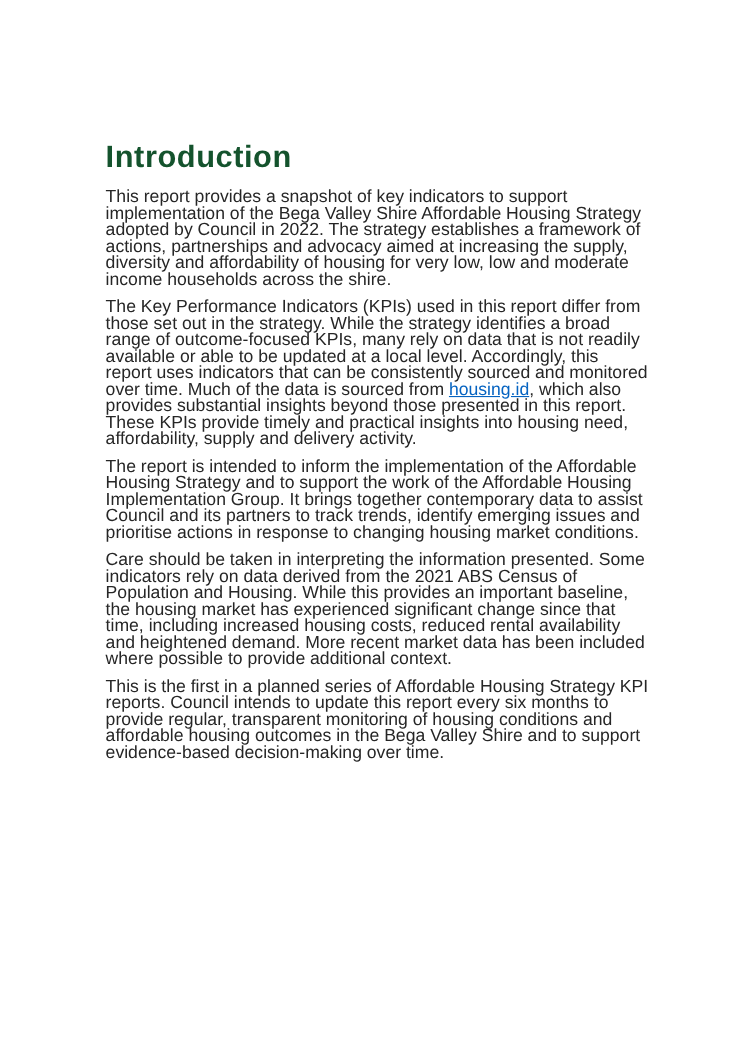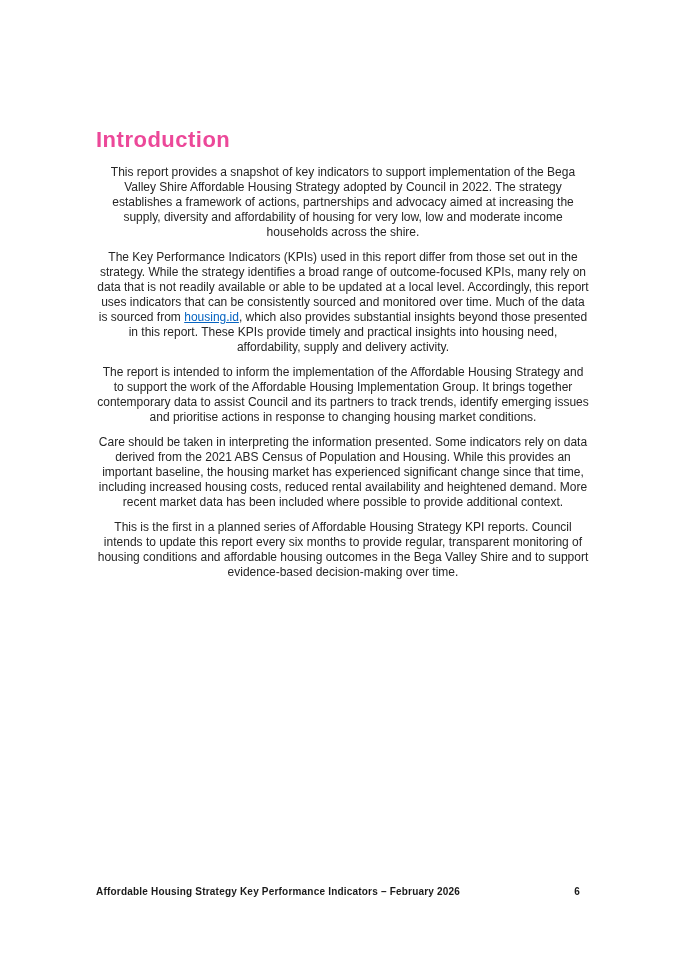--- a/index.html
+++ b/index.html
@@ -13,33 +13,33 @@
     overflow: hidden;
   }
   .content {
     position: absolute;
     left: 96px;
     top: 128px;
     width: 494px;
   }
   .doc-heading {
     font-family: "Liberation Sans", sans-serif;
-    font-size: 22px;
+    font-size: 28px;
     font-weight: bold;
     letter-spacing: 0.5px;
-    color: #ec4899;
+    color: #14532d;
     line-height: 1.1;
     margin-bottom: 13px;
   }
   .doc-para {
-    font-size: 12px;
+    font-size: 16px;
     line-height: 15px;
     color: #262626;
     margin-bottom: 10px;
-    text-align: center;
+    text-align: left;
   }
   .doc-link {
     color: #0563c1;
     cursor: pointer;
   }
   .footer {
     position: absolute;
     left: 96px;
     top: 886px;
     width: 484px;
@@ -70,18 +70,14 @@
     <p class="doc-para"><span>The Key Performance Indicators (KPIs) used in this report differ from those set out in the strategy. While the strategy identifies a broad range of outcome-focused KPIs, many rely on data that is not readily available or able to be updated at a local level. Accordingly, this report uses indicators that can be consistently sourced and monitored over time. Much of the data is sourced from </span><a href="#" class="doc-link">housing.id</a><span>, which also provides substantial insights beyond those presented in this report. These KPIs provide timely and practical insights into housing need, affordability, supply and delivery activity.</span></p>
 
     <p class="doc-para">The report is intended to inform the implementation of the Affordable Housing Strategy and to support the work of the Affordable Housing Implementation Group. It brings together contemporary data to assist Council and its partners to track trends, identify emerging issues and prioritise actions in response to changing housing market conditions.</p>
 
     <p class="doc-para">Care should be taken in interpreting the information presented. Some indicators rely on data derived from the 2021 ABS Census of Population and Housing. While this provides an important baseline, the housing market has experienced significant change since that time, including increased housing costs, reduced rental availability and heightened demand. More recent market data has been included where possible to provide additional context.</p>
 
     <p class="doc-para">This is the first in a planned series of Affordable Housing Strategy KPI reports. Council intends to update this report every six months to provide regular, transparent monitoring of housing conditions and affordable housing outcomes in the Bega Valley Shire and to support evidence-based decision-making over time.</p>
 
   </div>
 
-  <div class="footer">
-    <span>Affordable Housing Strategy Key Performance Indicators – February 2026</span>
-    <span class="page-num">6</span>
-  </div>
 
 </div>
 
 </body></html>

